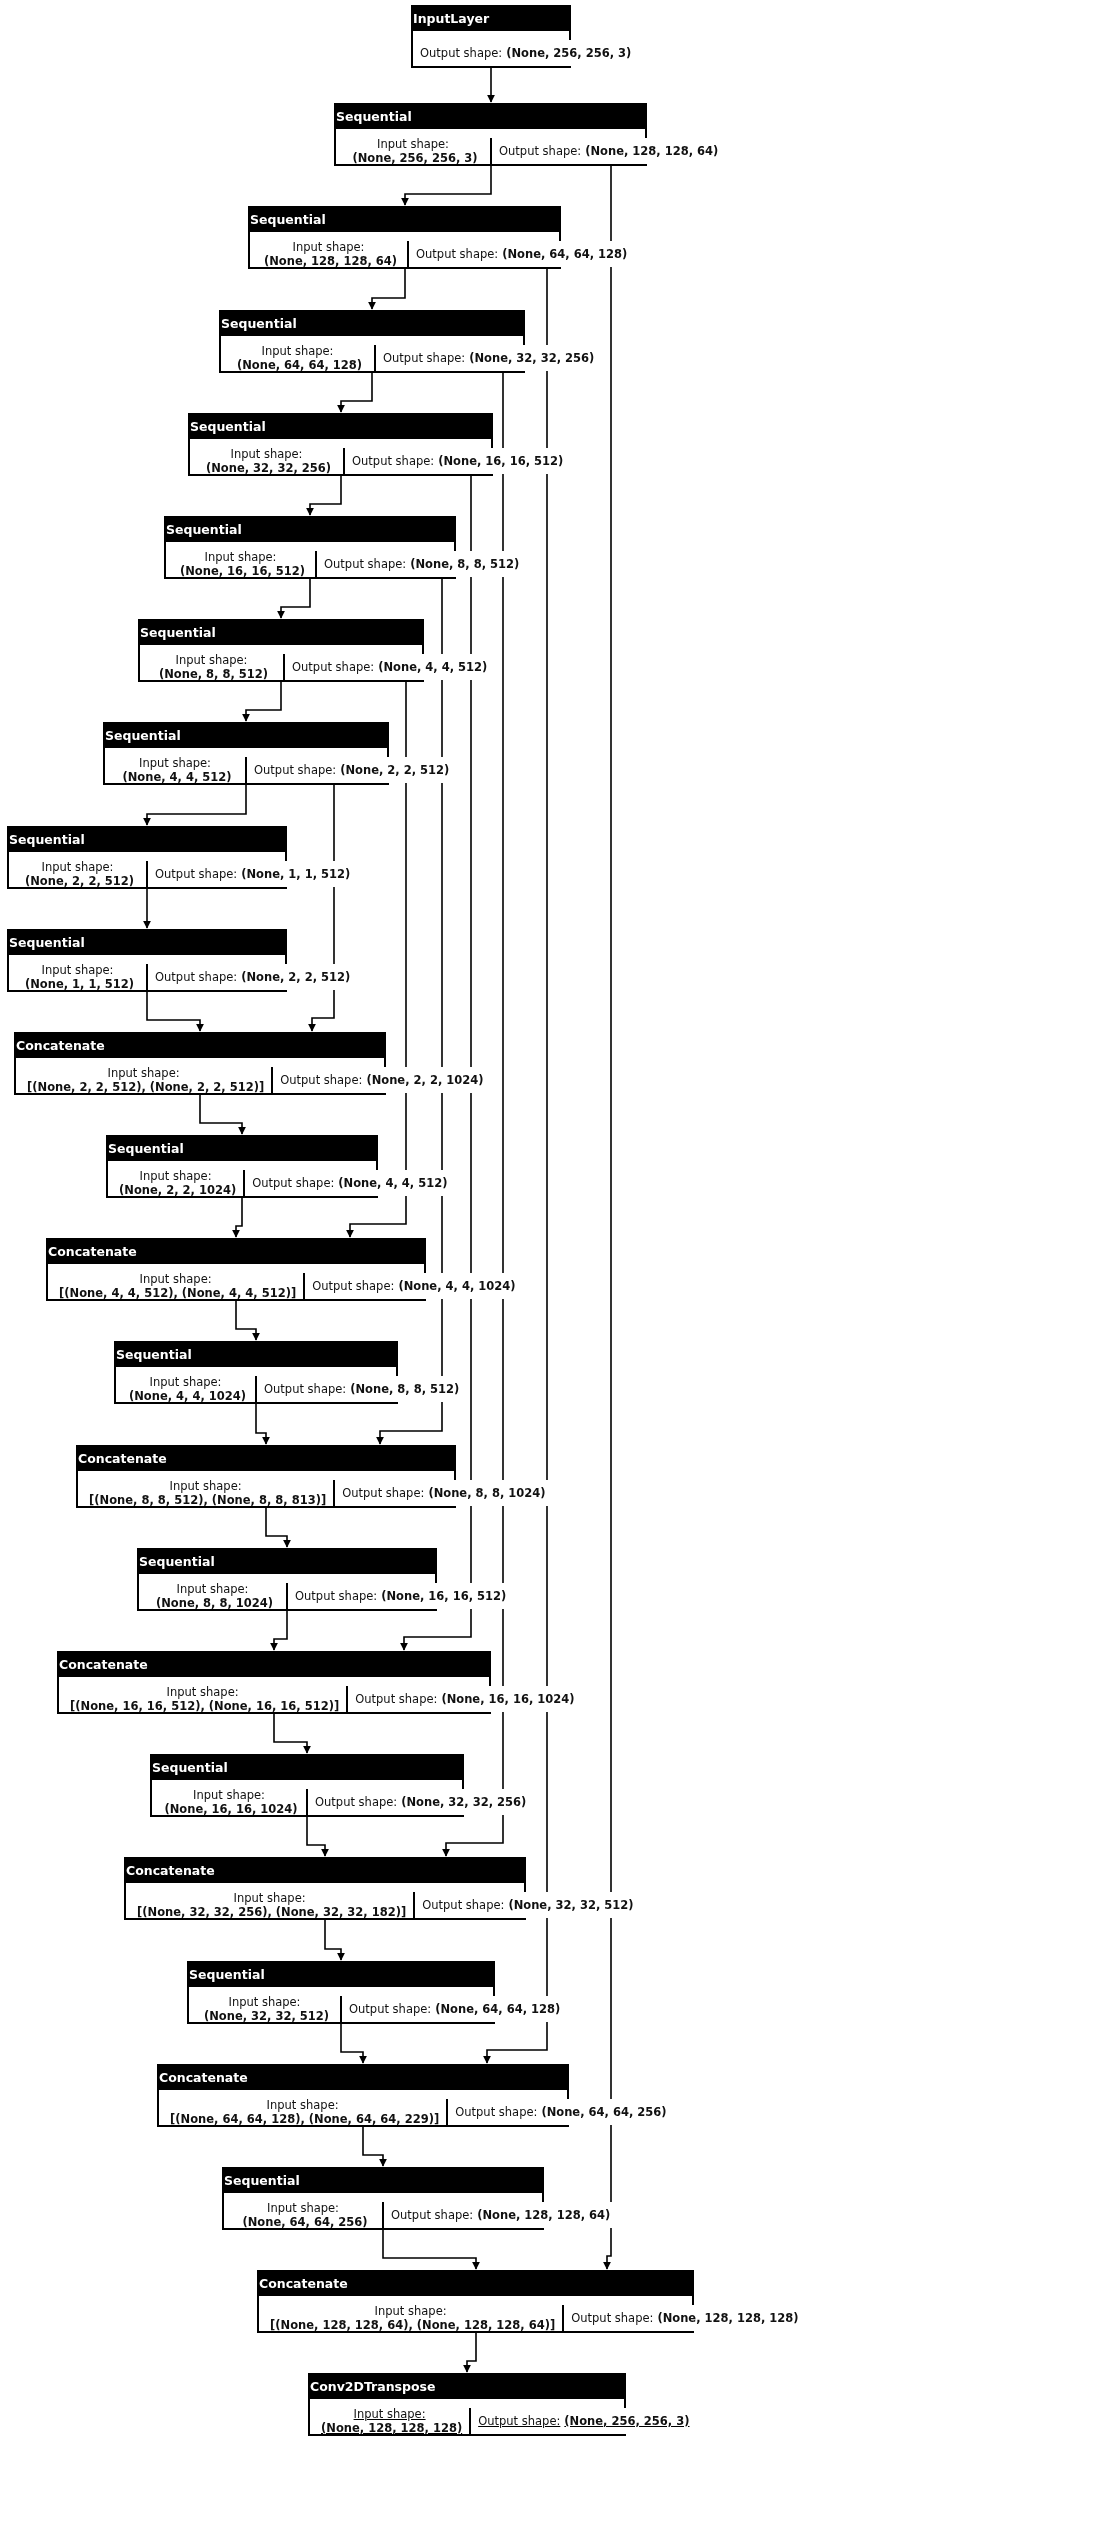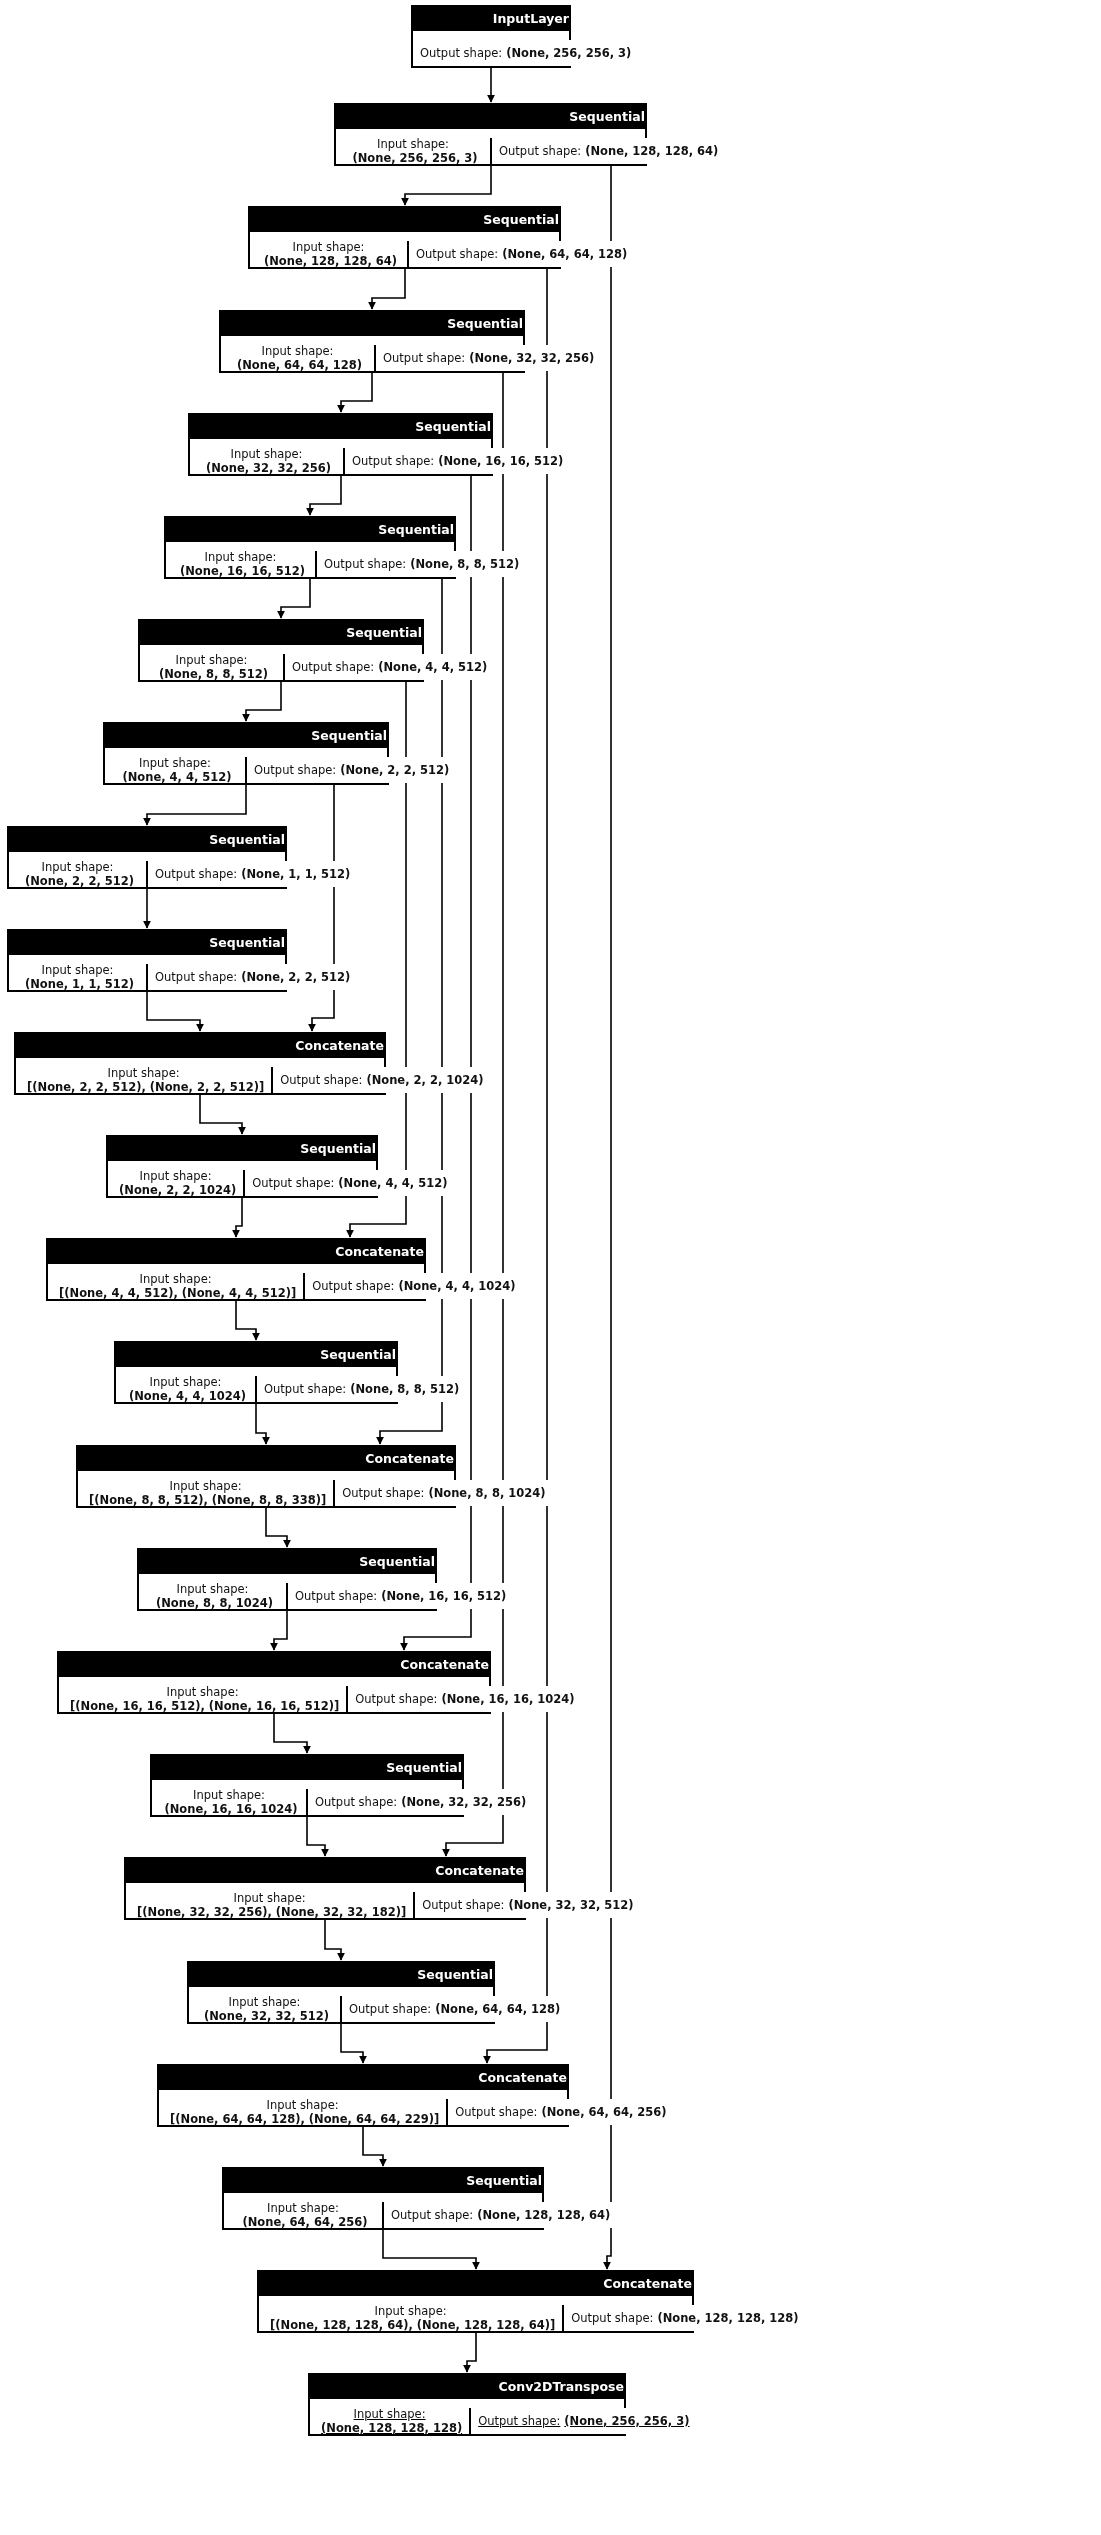--- a/index.html
+++ b/index.html
@@ -2,21 +2,21 @@
 <html><head>
 <meta charset="utf-8">
 <style>
   html,body{margin:0;padding:0;background:#ffffff;}
   body{font-family:"DejaVu Sans","Liberation Sans",sans-serif;}
   #canvas{position:relative;width:1101px;height:2535px;background:#fff;overflow:hidden;}
   svg#edges{position:absolute;left:0;top:0;width:1101px;height:2535px;pointer-events:none;}
   .node{position:absolute;box-sizing:border-box;border:2px solid #000;background:#fff;}
   .node .title{
     background:#000;color:#fff;font-weight:bold;font-size:12.5px;
-    text-align:right;line-height:24px;height:24px;white-space:nowrap;overflow:hidden;
+    text-align:left;line-height:24px;height:24px;white-space:nowrap;overflow:hidden;
   }
   .node .shapes{display:flex;height:26px;margin-top:9px;}
   .node .cell{
     flex:1 1 auto;display:flex;align-items:center;justify-content:center;
     font-size:11.5px;color:#111;white-space:nowrap;padding:0 7px;box-sizing:border-box;
     background:#fff;
   }
   .node .cell.left{border-right:2px solid #000;flex-direction:column;}
   .node .cell b{font-weight:bold;margin-left:4px;}
 </style>
@@ -240,21 +240,21 @@
             <span>Output shape:</span>
             <b>(None, 8, 8, 512)</b>
           </div>
         </div>
       </div>
       <div class="node" style="left: 76px; top: 1445px; width: 380px;">
         <div class="title">Concatenate</div>
         <div class="shapes">
           <div class="cell left" style="flex: 0 0 216px;">
             <span>Input shape:</span>
-            <b>[(None, 8, 8, 512), (None, 8, 8, 338)]</b>
+            <b>[(None, 8, 8, 512), (None, 8, 8, 813)]</b>
           </div>
           <div class="cell right">
             <span>Output shape:</span>
             <b>(None, 8, 8, 1024)</b>
           </div>
         </div>
       </div>
       <div class="node" style="left: 137px; top: 1548px; width: 300px;">
         <div class="title">Sequential</div>
         <div class="shapes">

